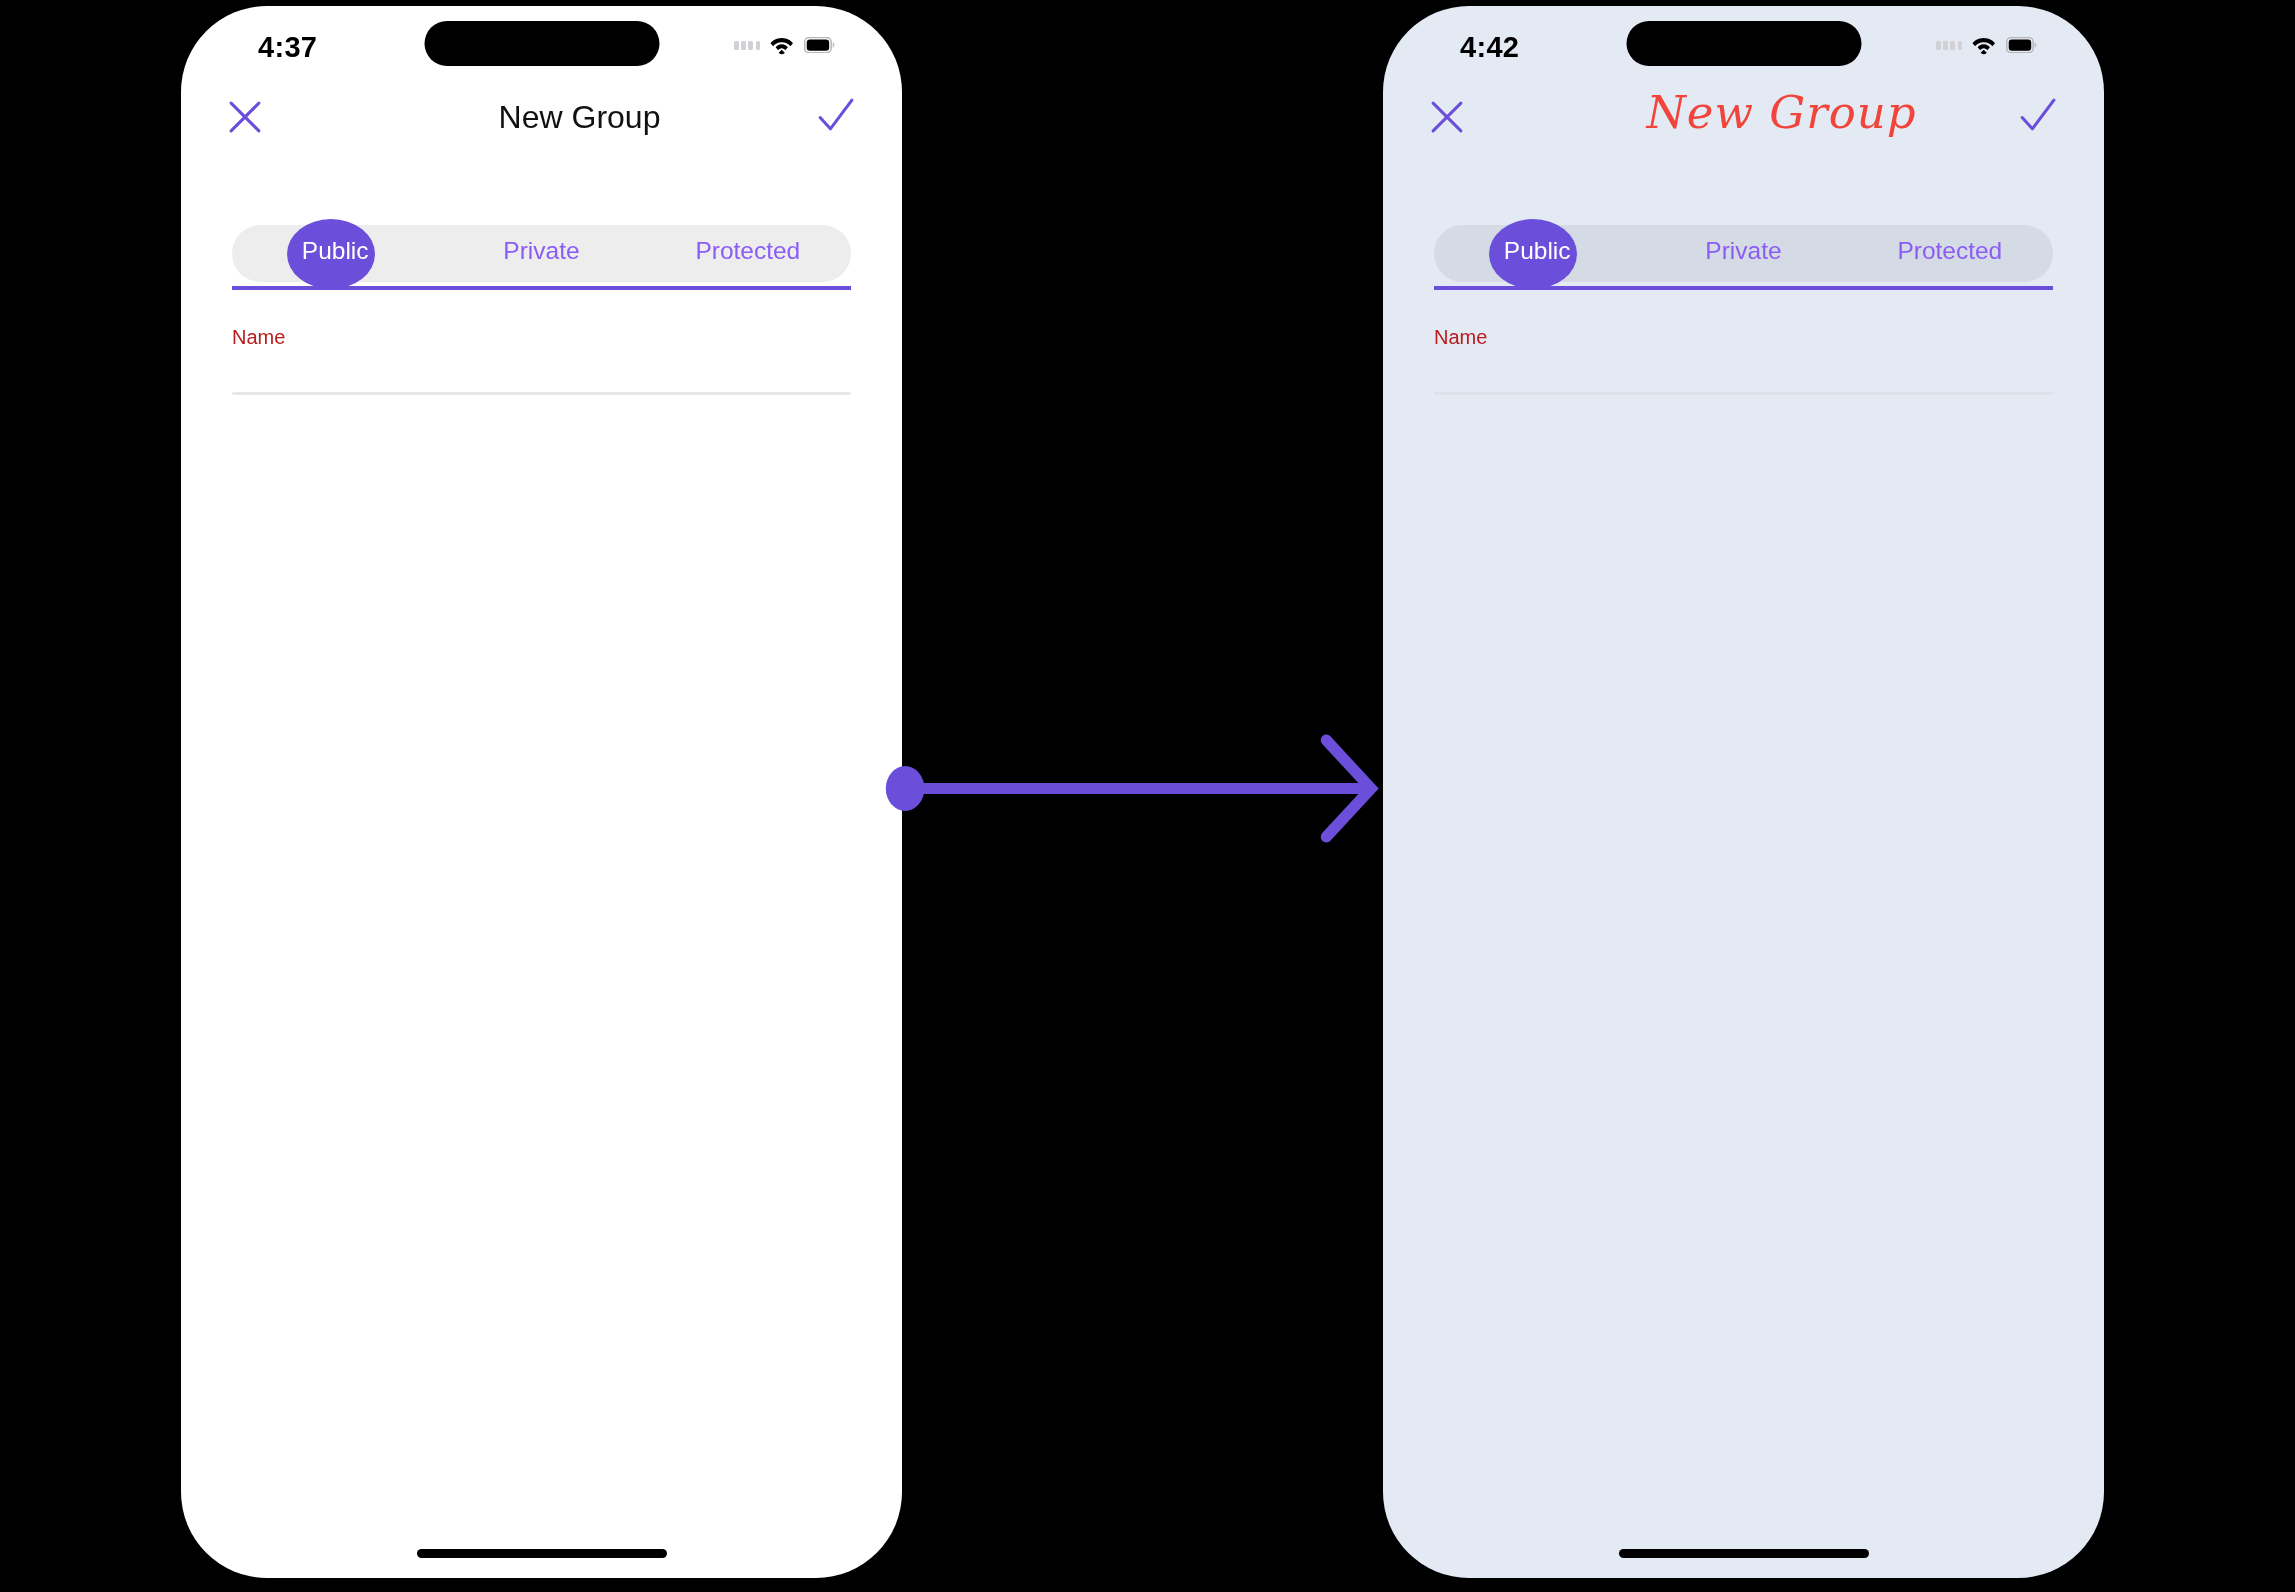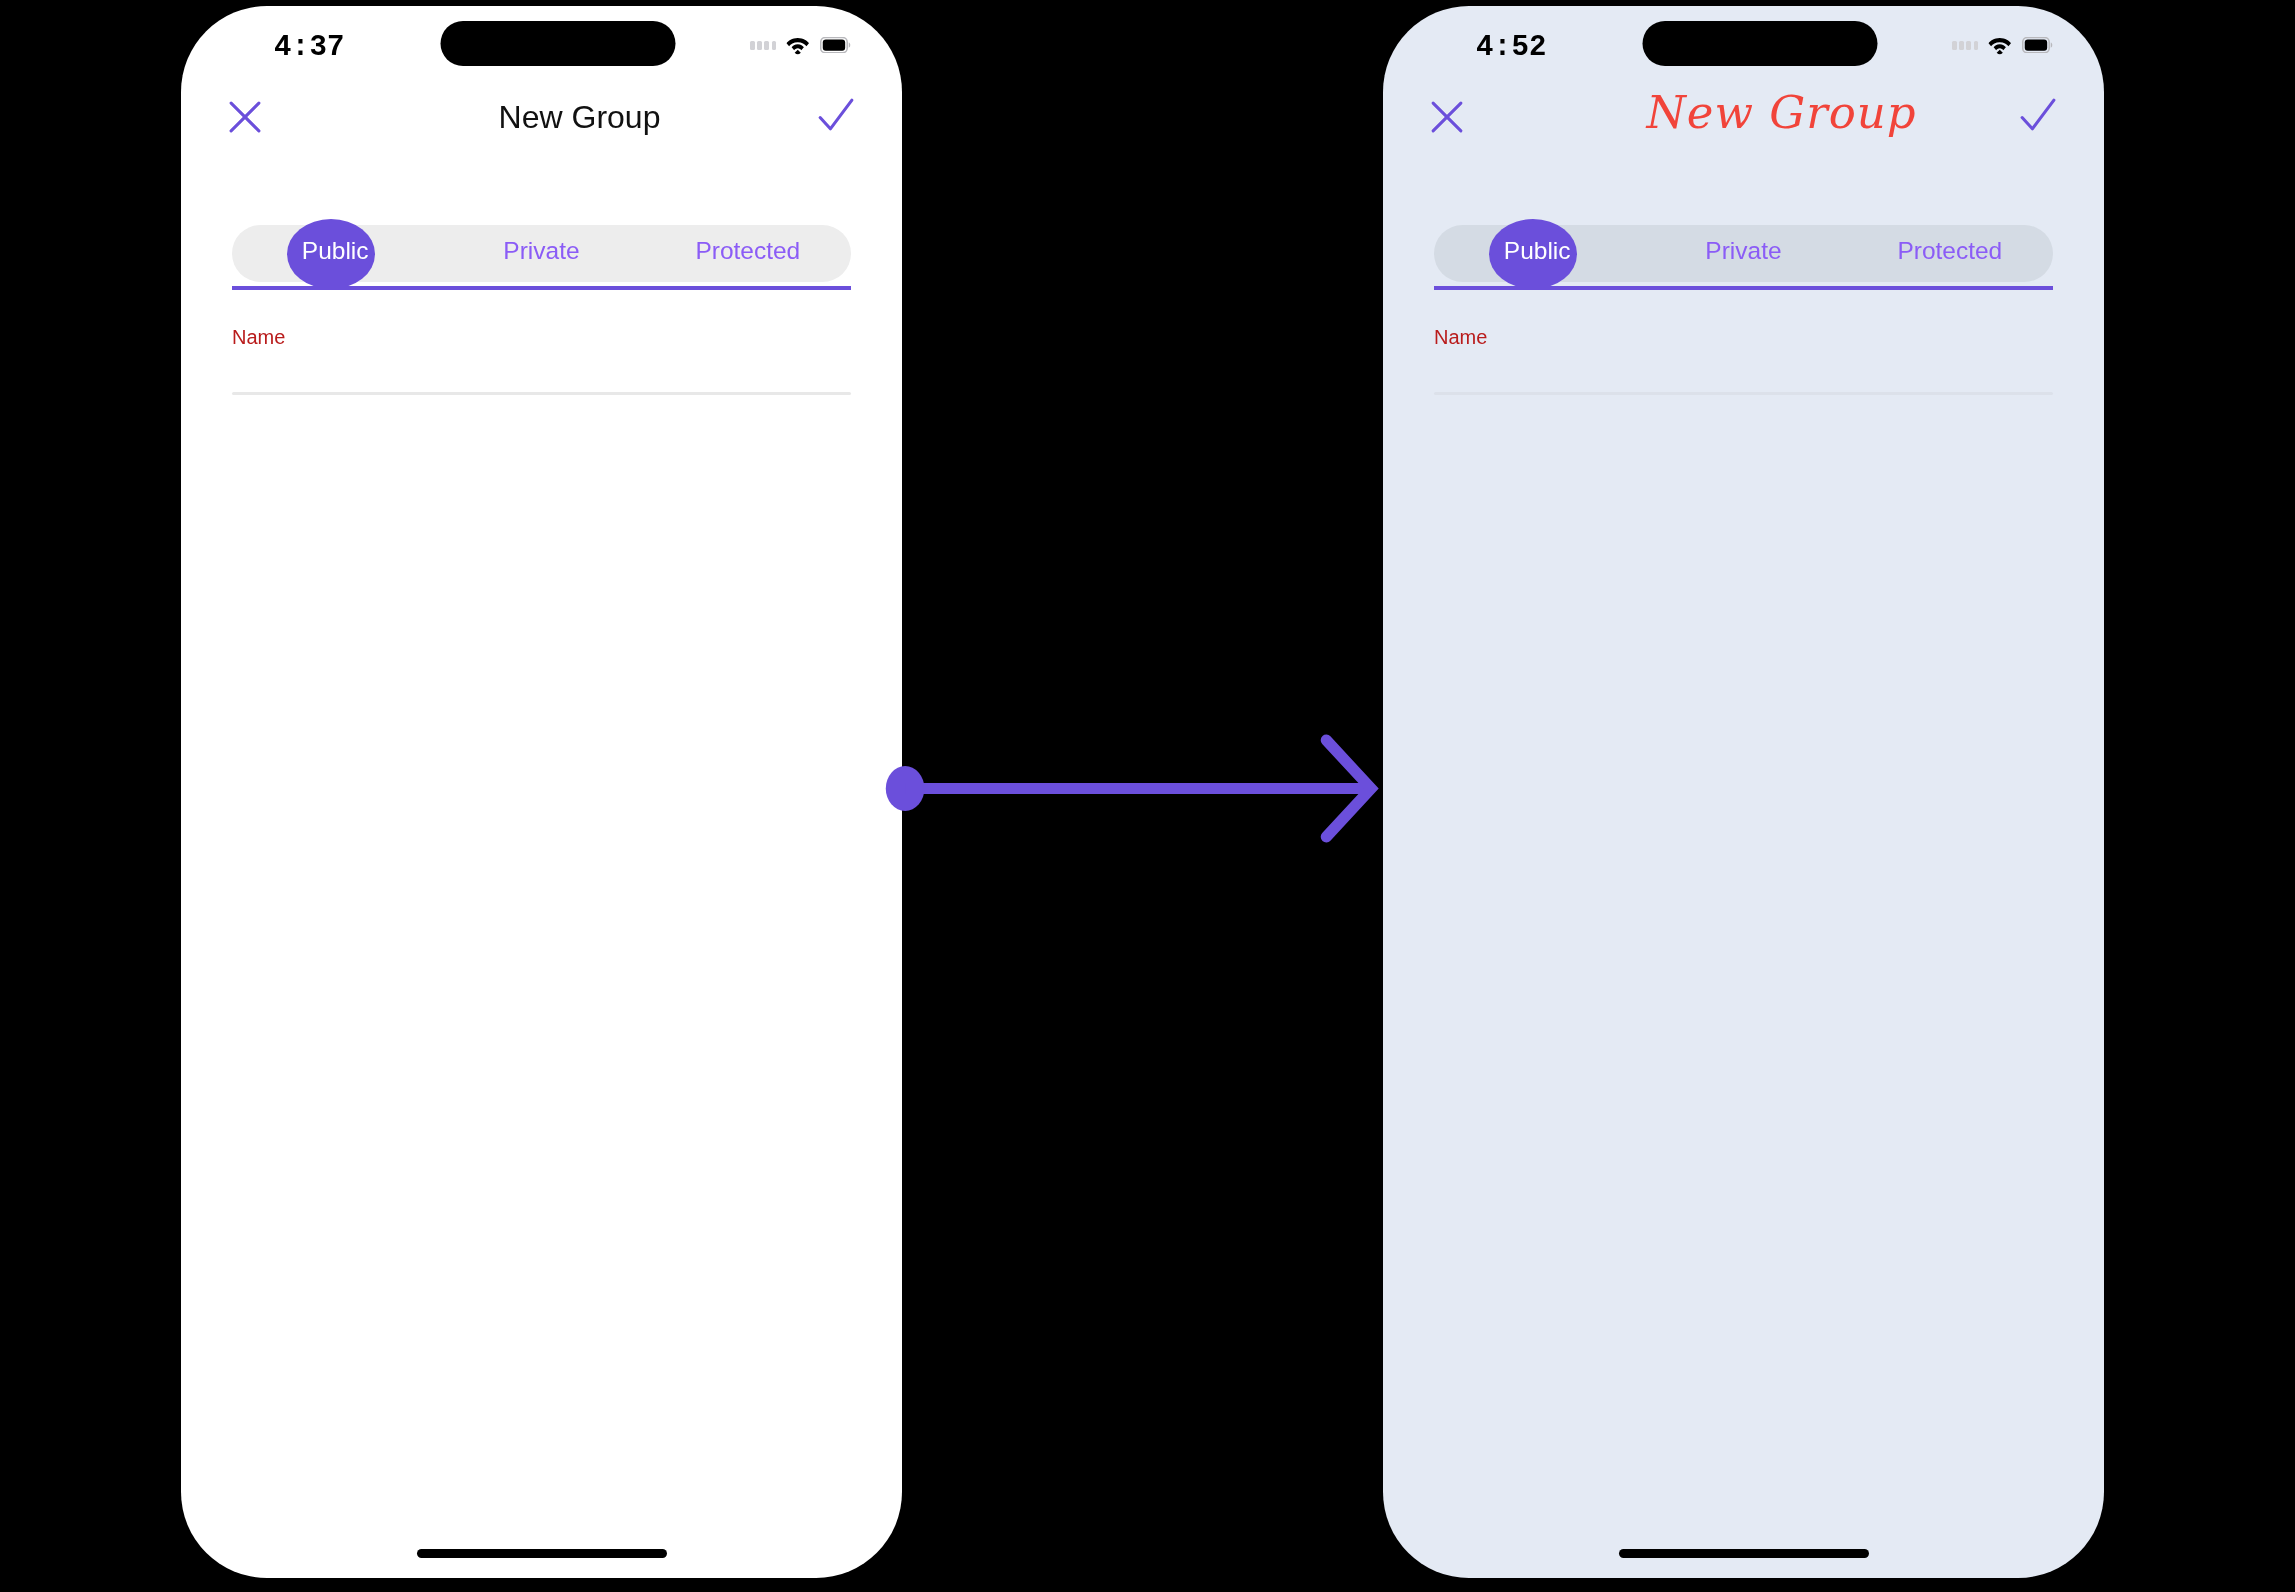--- a/index.html
+++ b/index.html
@@ -24,24 +24,23 @@
     border-radius: 86px;
     overflow: hidden;
   }
   #phone-left  { left: 181px;  background: #FFFFFF; }
   #phone-right { left: 1383px; background: #E4EAF4; }
 
   
   .status-bar {
     position: absolute;
     top: 0;
-    left: 16px;
+    left: 0;
     width: 100%;
     height: 77px;
-    font-family: Liberation Mono, monospace;
   }
   .status-time {
     position: absolute;
     left: 77px;
     top: 24.5px;
     font-size: 29px;
     font-weight: bold;
     color: #000000;
     letter-spacing: 0.3px;
   }
@@ -281,21 +280,21 @@
     <div class="name-placeholder">Name</div>
     <div class="name-underline"></div>
   </div>
 
   <div class="home-indicator"></div>
 </div>
 
 <div class="phone" id="phone-right">
 
   <div class="status-bar">
-    <div class="status-time">4:52</div>
+    <div class="status-time">4:42</div>
     <div class="dynamic-island"></div>
     <div class="status-icons">
       <span class="cell-dots">
           <i></i>
           <i></i>
           <i></i>
           <i></i>
         </span>
       <svg class="wifi-icon" viewBox="0 0 50 40">
         <path d="M25 6 C14 6 6 12 3 16 L8 22 C11 18 17 14 25 14 C33 14 39 18 42 22 L47 16 C44 12 36 6 25 6 Z" fill="#000"></path>

